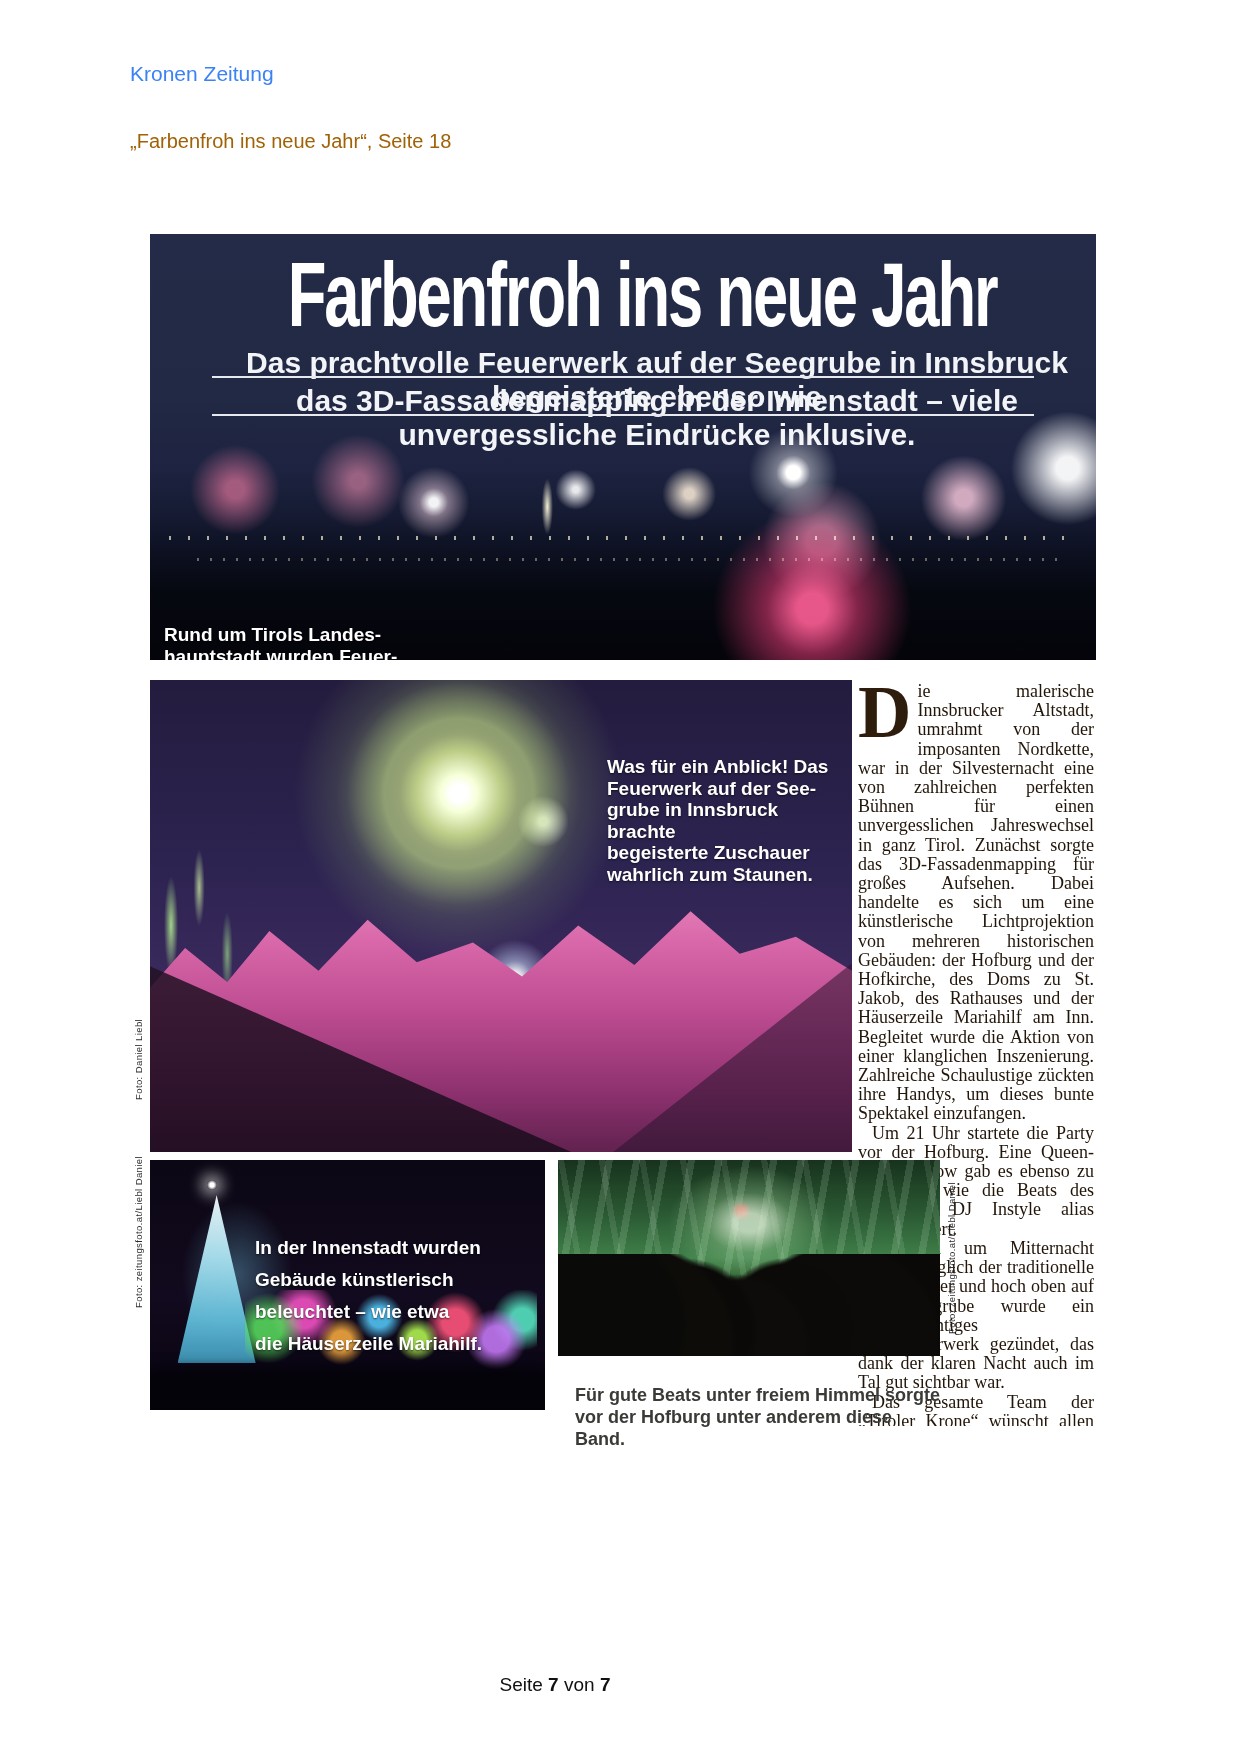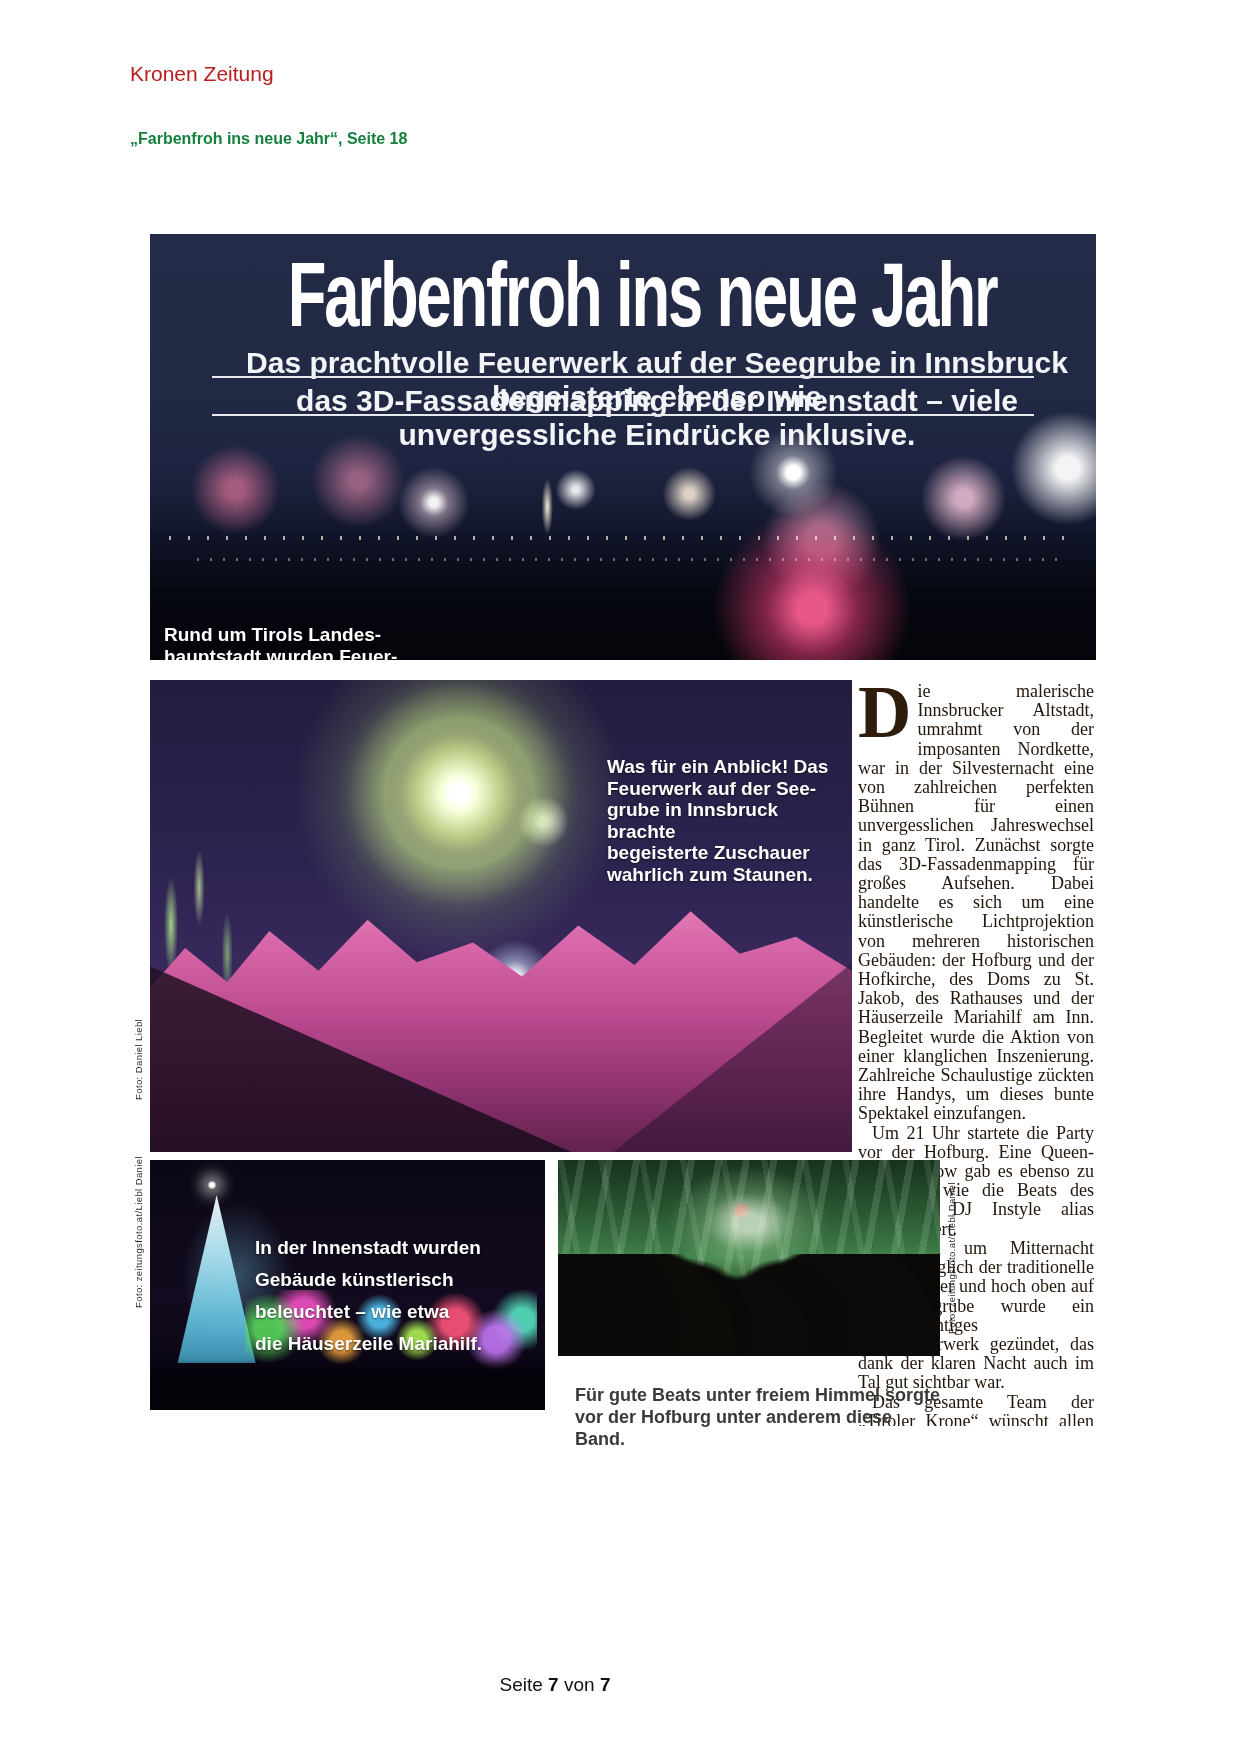--- a/index.html
+++ b/index.html
@@ -3,22 +3,22 @@
 <meta charset="utf-8">
 <style>
   html,body{margin:0;padding:0;}
   body{
     width:1241px;height:1754px;position:relative;background:#ffffff;
     font-family:"Liberation Sans",sans-serif;overflow:hidden;
   }
   .abs{position:absolute;}
 
   
-  .masthead{left:130px;top:62px;font-size:21px;color:#b91c1c;}
-  .doc-title{left:130px;top:130px;font-size:16px;font-weight:bold;color:#15803d;}
+  .masthead{left:130px;top:62px;font-size:21px;color:#3b82f6;}
+  .doc-title{left:130px;top:130px;font-size:20px;font-weight:normal;color:#a16207;}
 
   
   .clipping{left:150px;top:234px;width:946px;height:1190px;}
 
   
   .header-photo{left:0;top:0;width:946px;height:426px;overflow:hidden;
     background-image:
       radial-gradient(circle at 30% 63%, rgba(255,255,255,.95) 0 .6%, rgba(255,220,235,.45) 2%, transparent 5%),
       radial-gradient(circle at 22% 58%, rgba(255,150,185,.55) 0 1%, transparent 6%),
       radial-gradient(circle at 45% 60%, rgba(255,255,255,.9) 0 .5%, transparent 3.5%),

